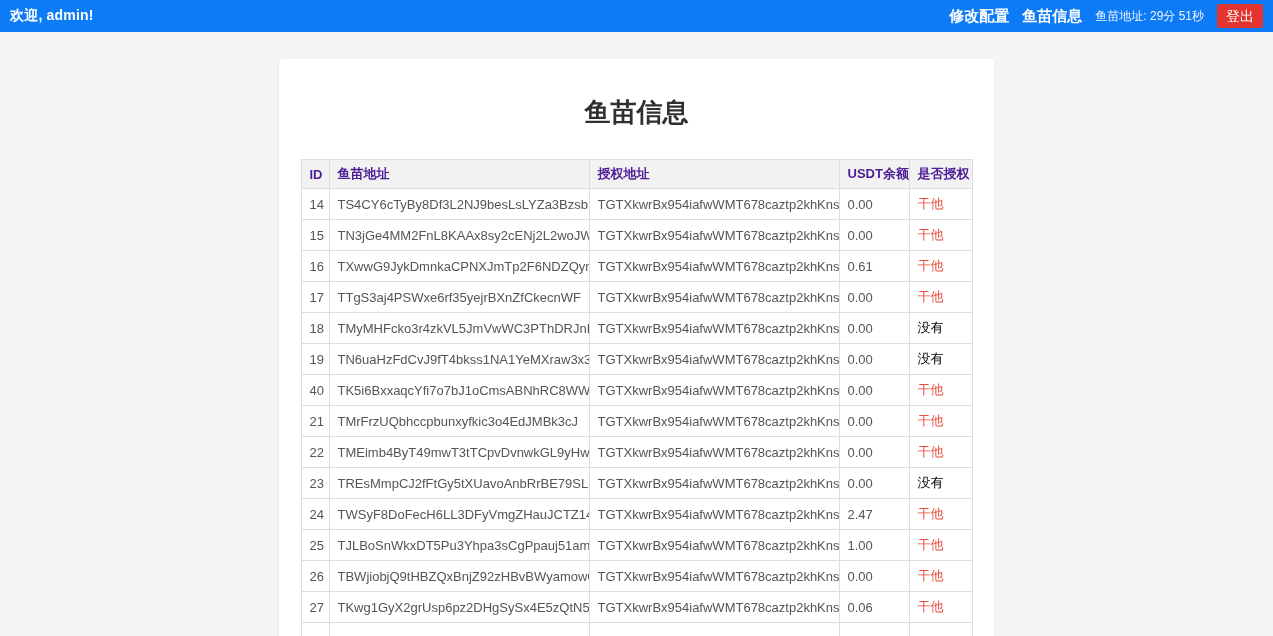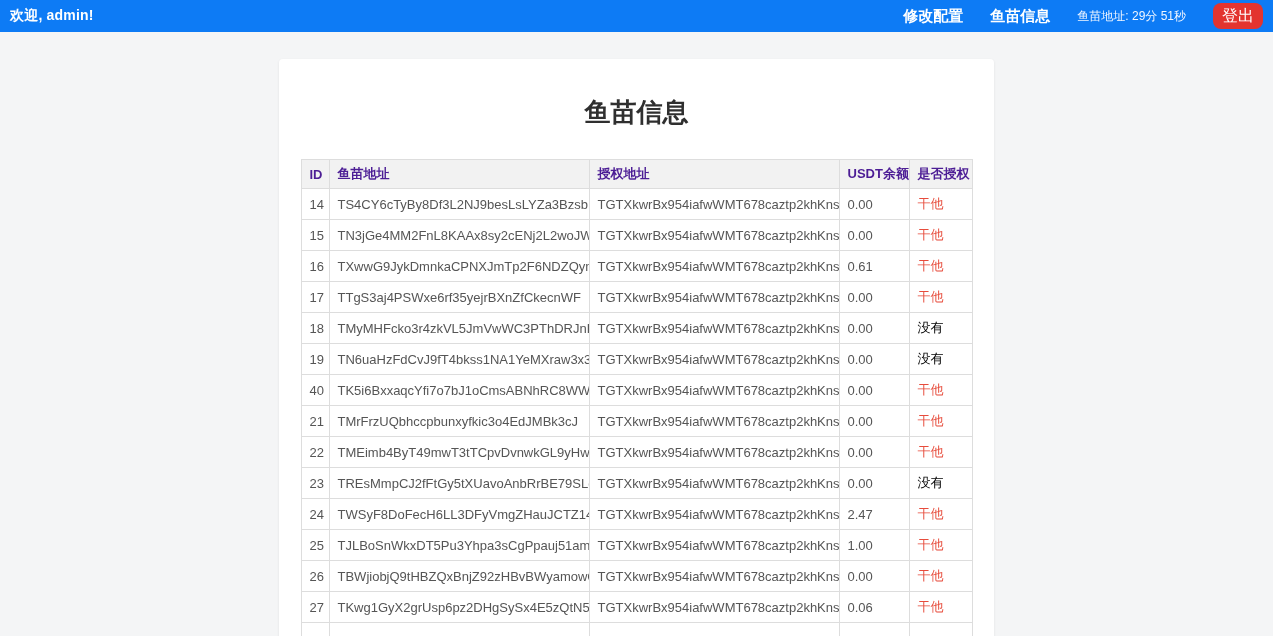--- a/index.html
+++ b/index.html
@@ -20,40 +20,40 @@
   }
   .navbar-welcome {
     font-weight: bold;
     font-size: 14px;
     letter-spacing: .2px;
   }
   .nav-right {
     margin-left: auto;
     display: flex;
     align-items: center;
-    gap: 27px;
+    gap: 13px;
   }
   .nav-link {
     color: #fff;
     font-weight: bold;
     font-size: 15px;
     text-decoration: none;
     cursor: pointer;
   }
   .countdown {
     font-size: 12px;
     color: #f0f6ff;
     white-space: nowrap;
   }
   .logout-btn {
     background: var(--logout-bg, #e3342f);
     color: #fff;
     border: none;
-    border-radius: 8px;
-    font-size: 16px;
+    border-radius: 3px;
+    font-size: 14px;
     line-height: 1;
     padding: 5px 9px;
     cursor: pointer;
     font-family: inherit;
   }
   
   .card {
     width: 715px;
     margin: 27px auto 0;
     background: #fff;

